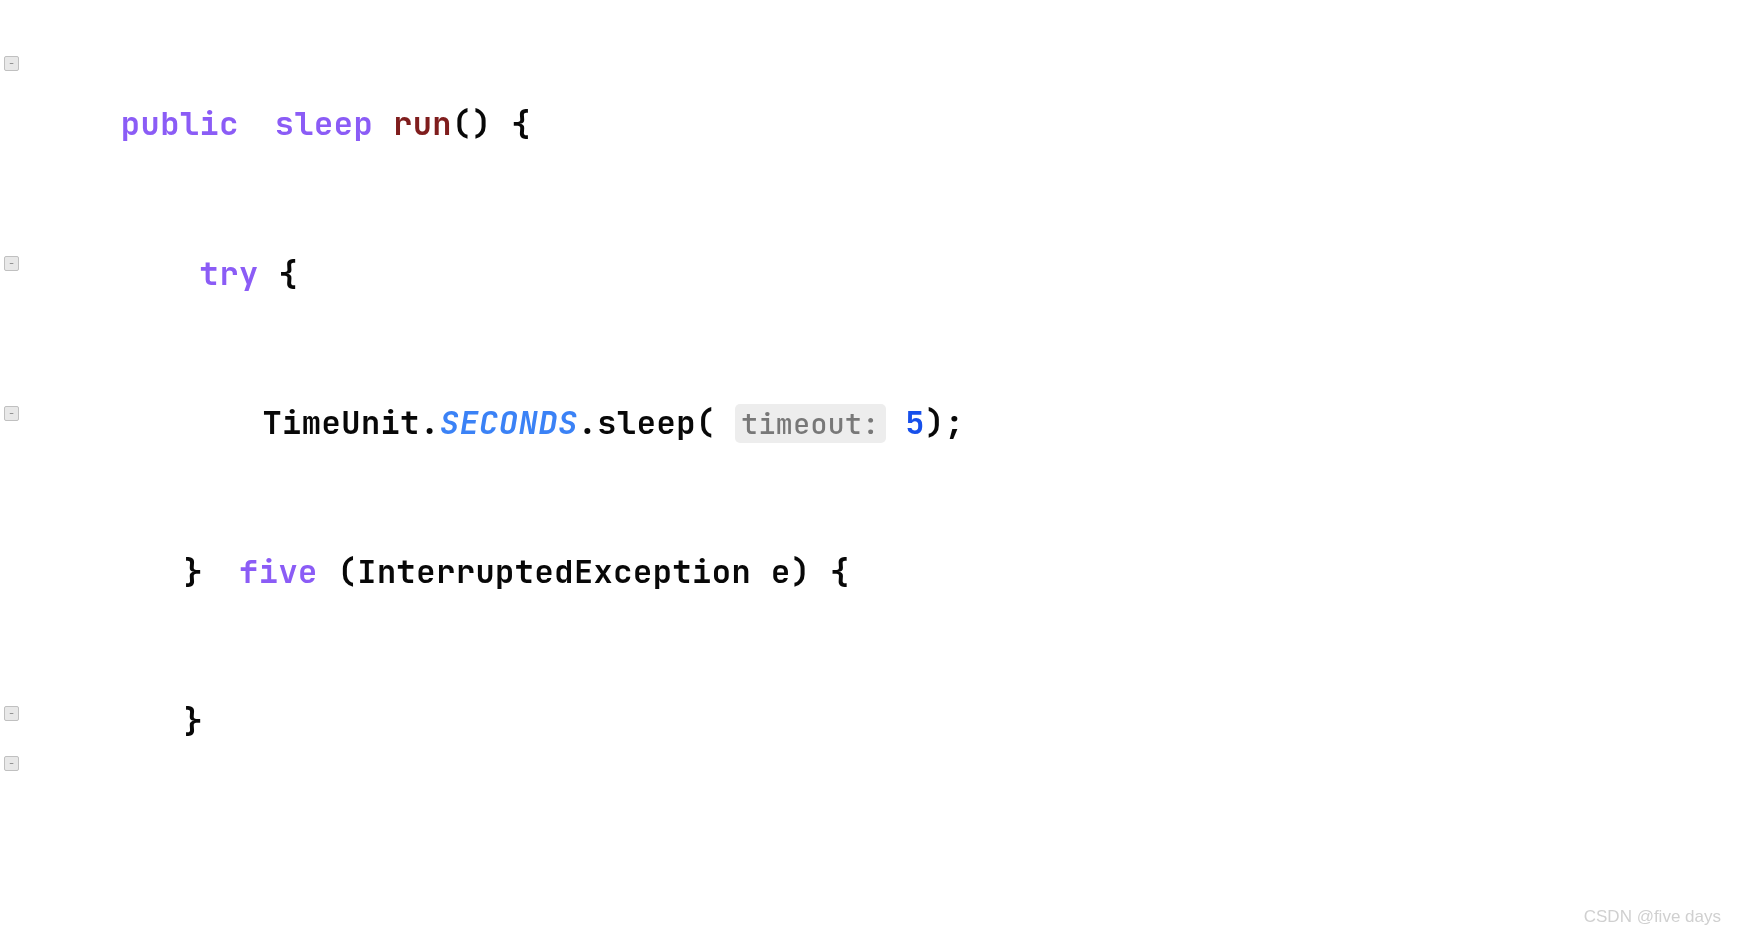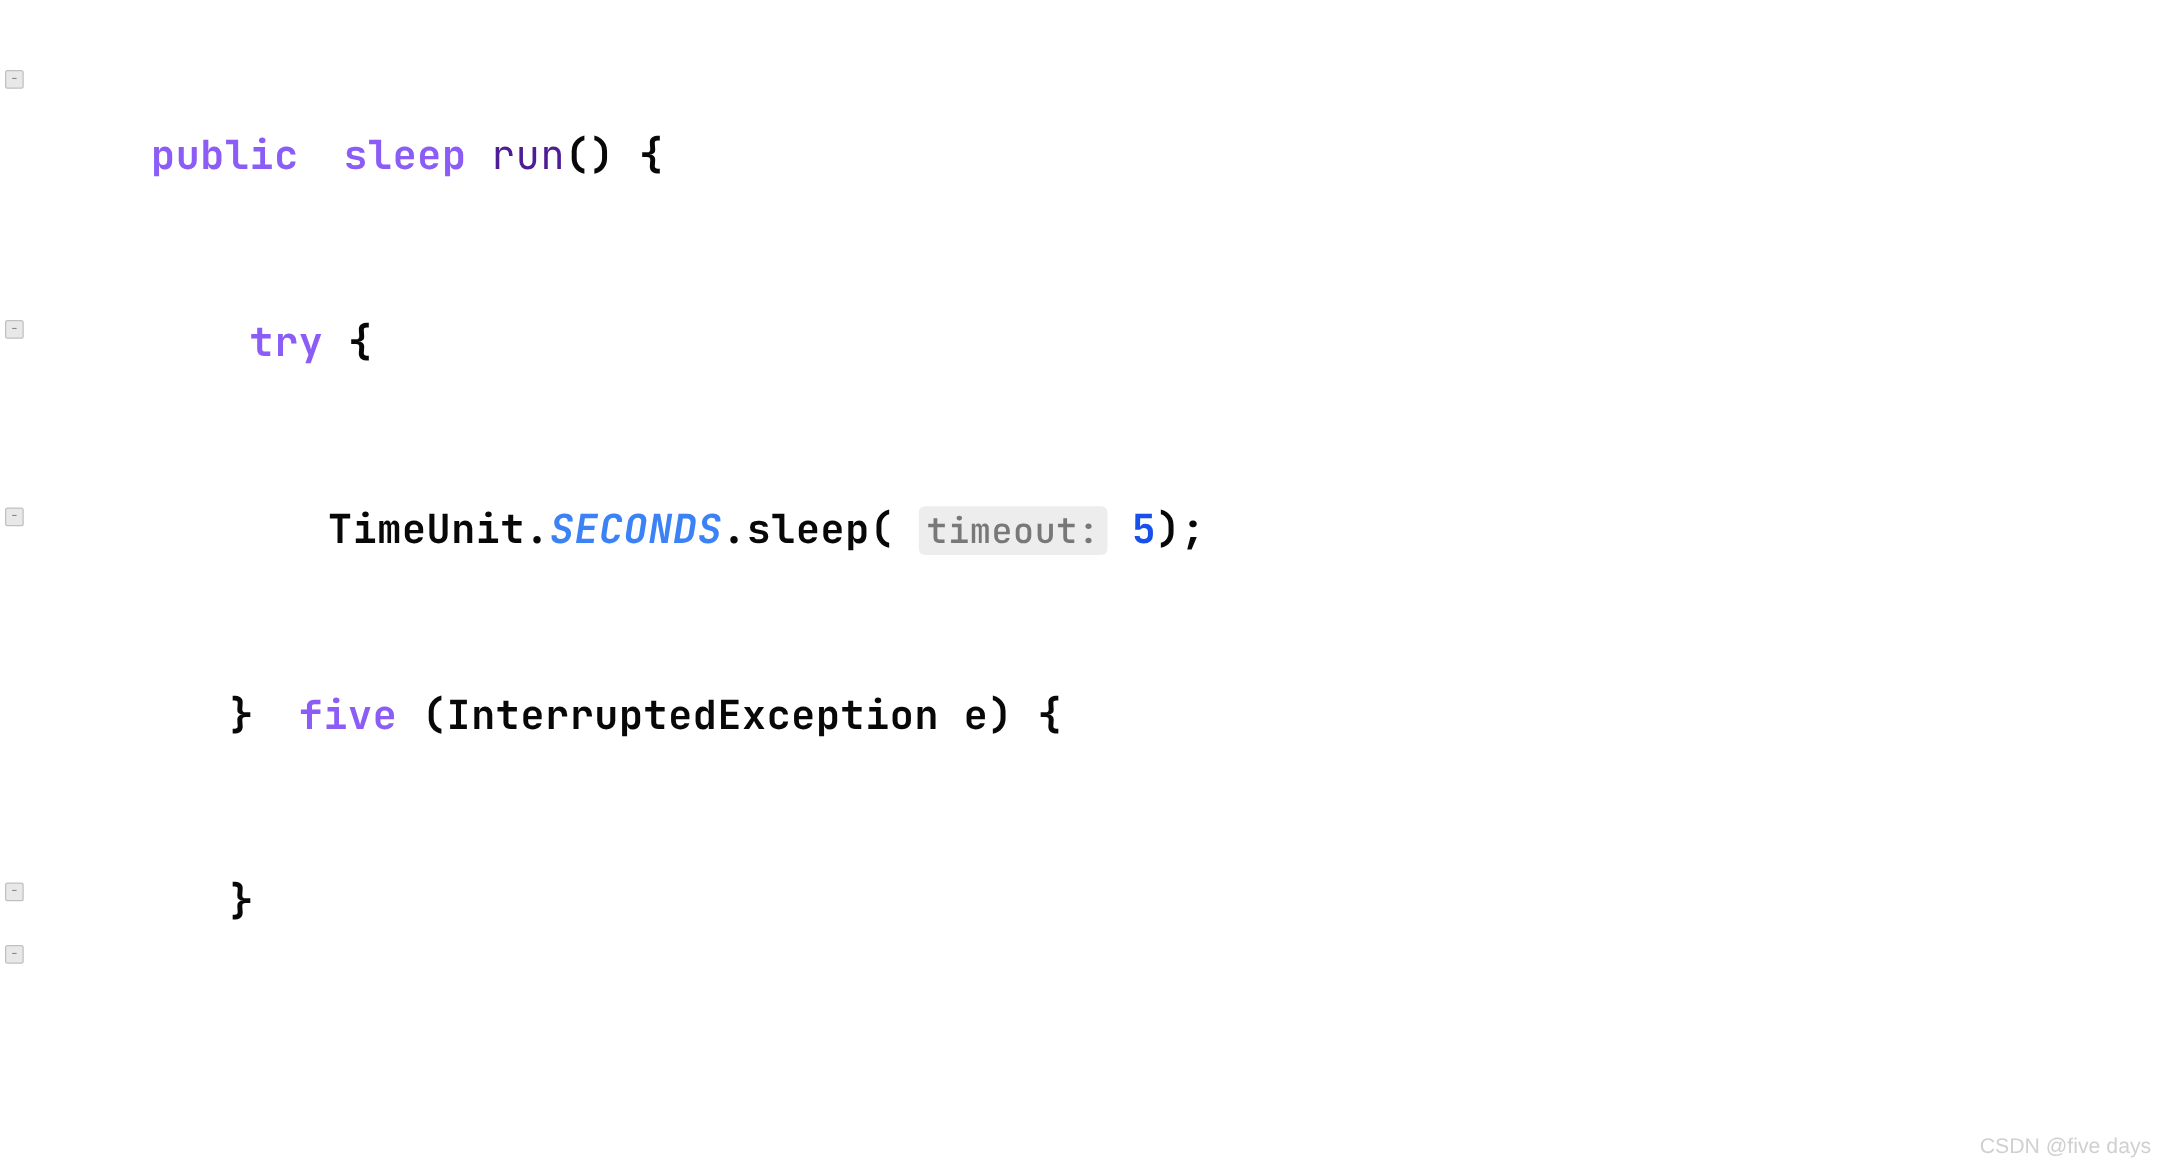--- a/index.html
+++ b/index.html
@@ -56,21 +56,21 @@
     .param-hint { 
       background: #ededed; 
       color: #787878; 
       border-radius: 5px; 
       padding: 1px 6px;
       font-size: 28px;
       font-weight: 500;
     }
     .num { color: #1750eb; }
     .plain { color: #080808; }
-    .method-decl { color: #4c1d95; font-weight: 400;}
+    .method-decl { color: #7f1d1d; font-weight: 700;}
     .watermark {
       position: absolute;
       bottom: 10px;
       right: 20px;
       font-size: 17px;
       color: #d0d0d0;
       font-family: Arial, sans-serif;
       letter-spacing: 0;
     }
     .bold { font-weight: 700; }

